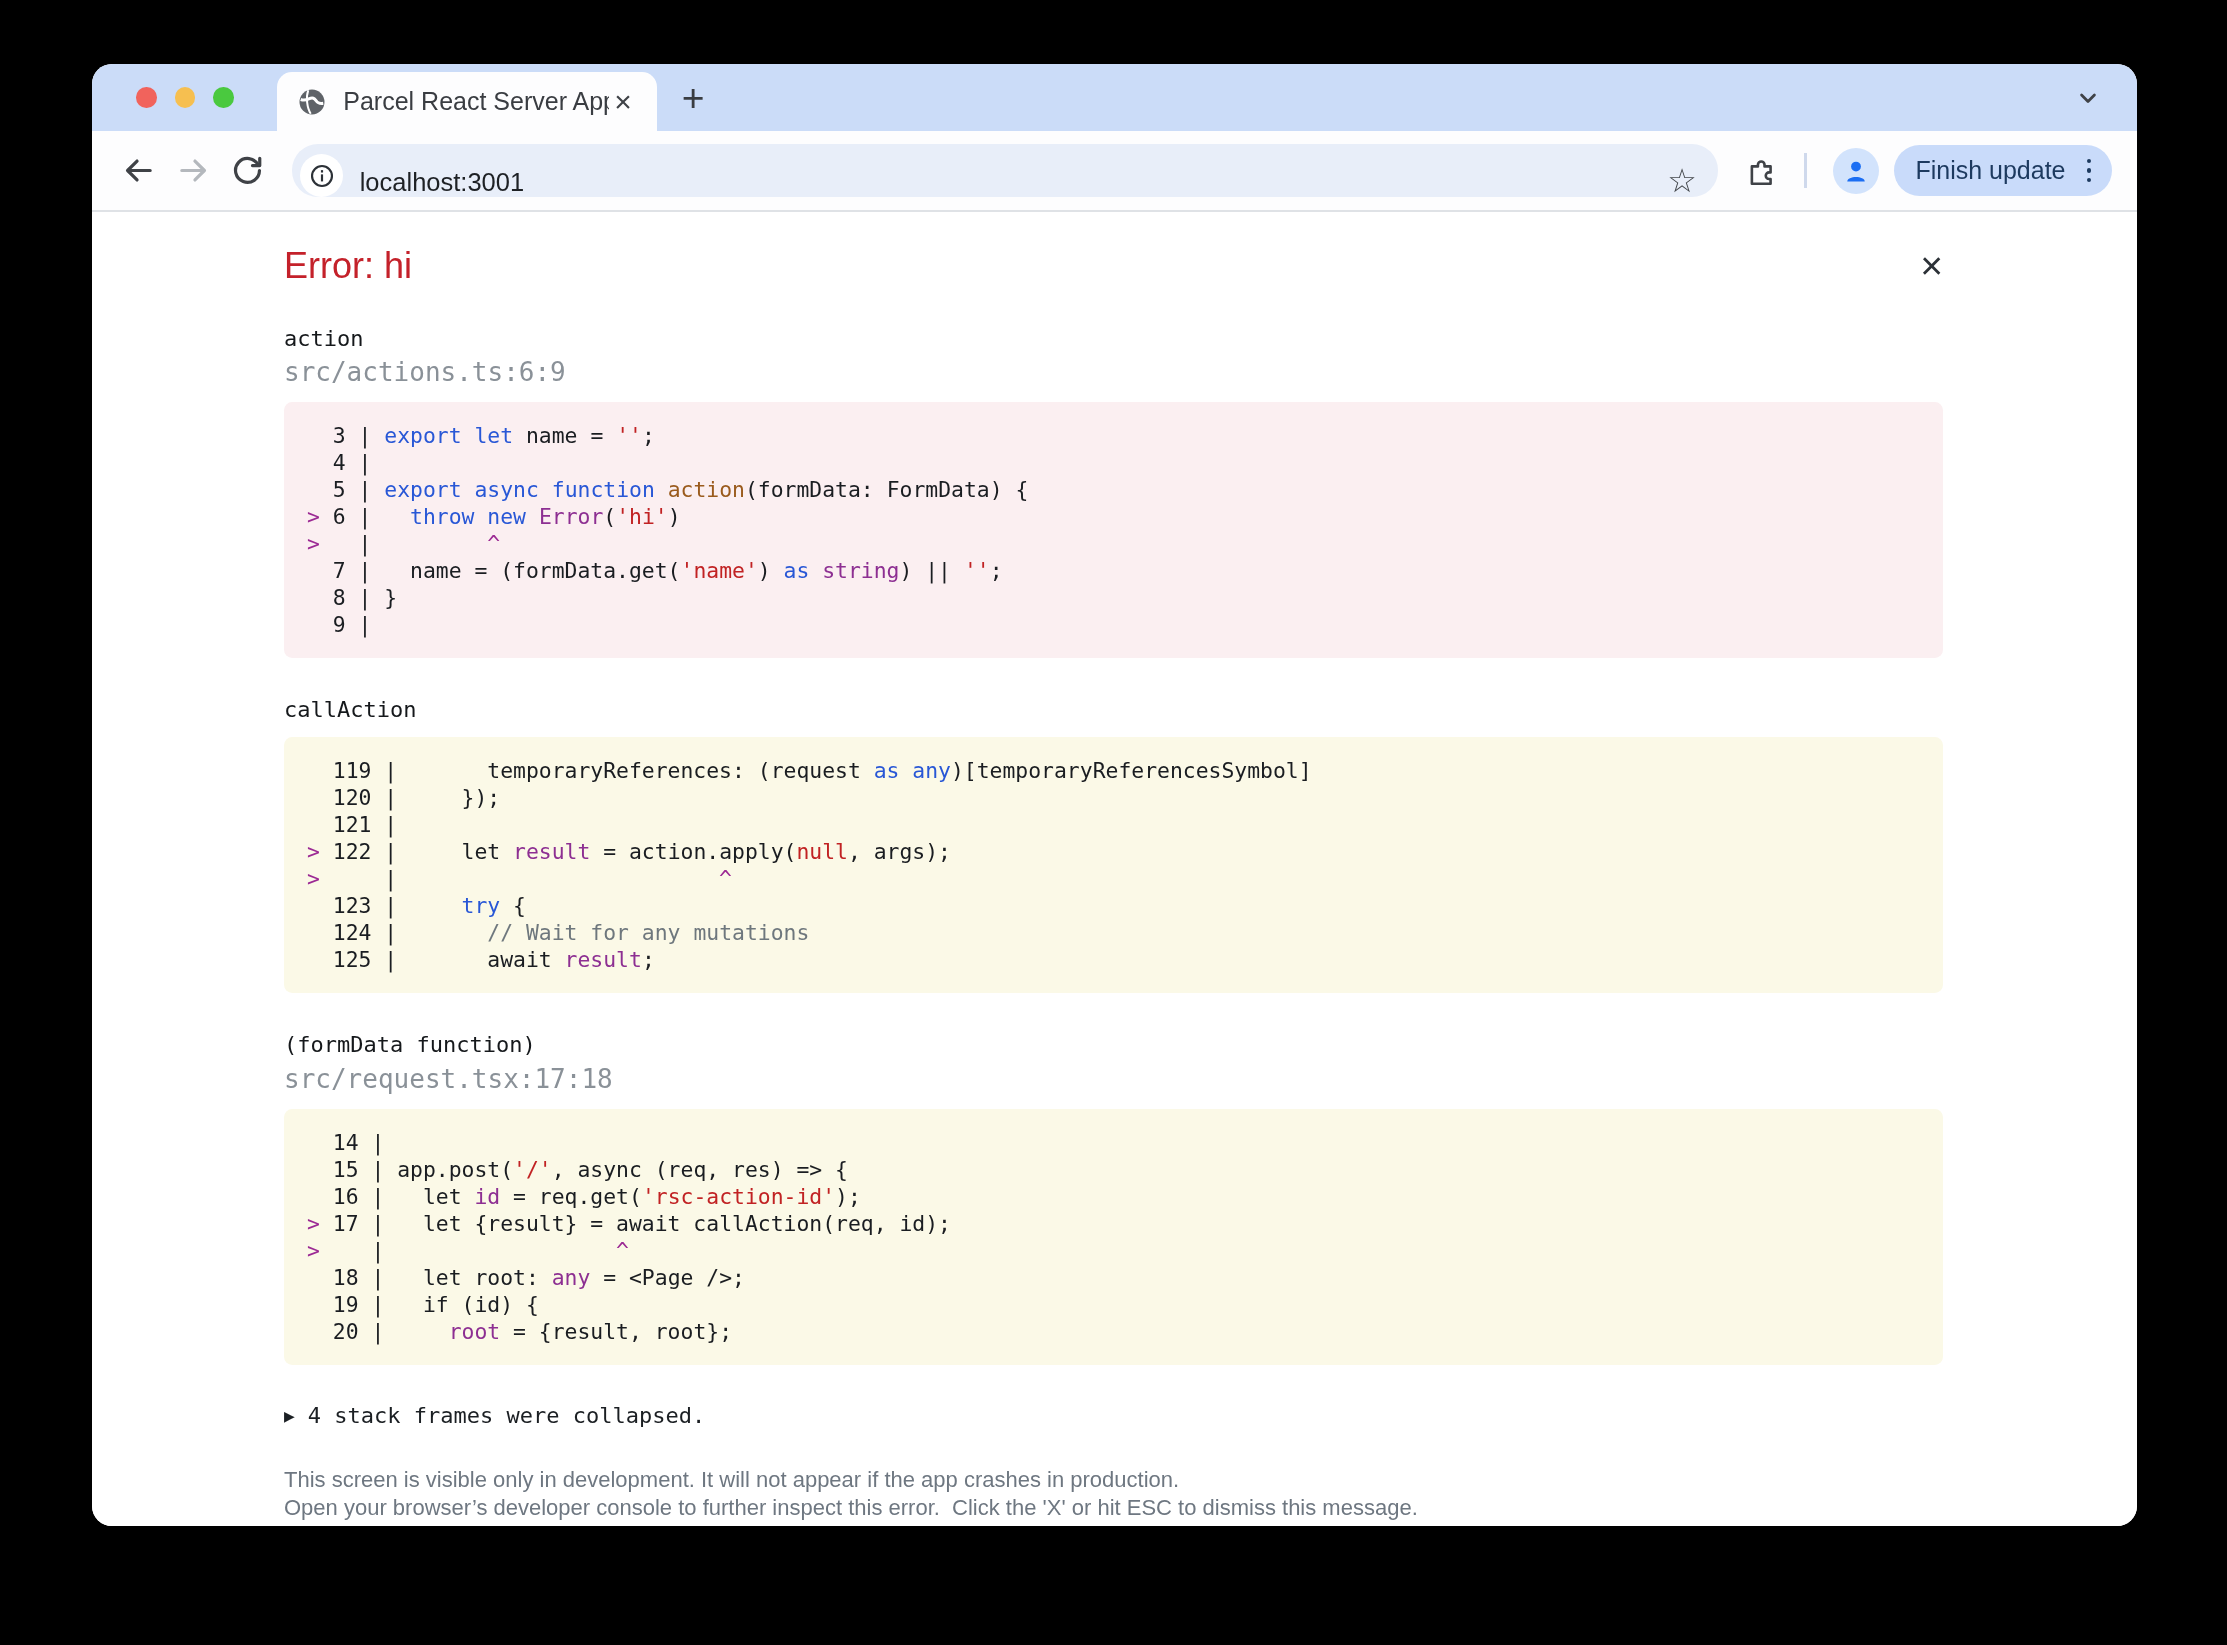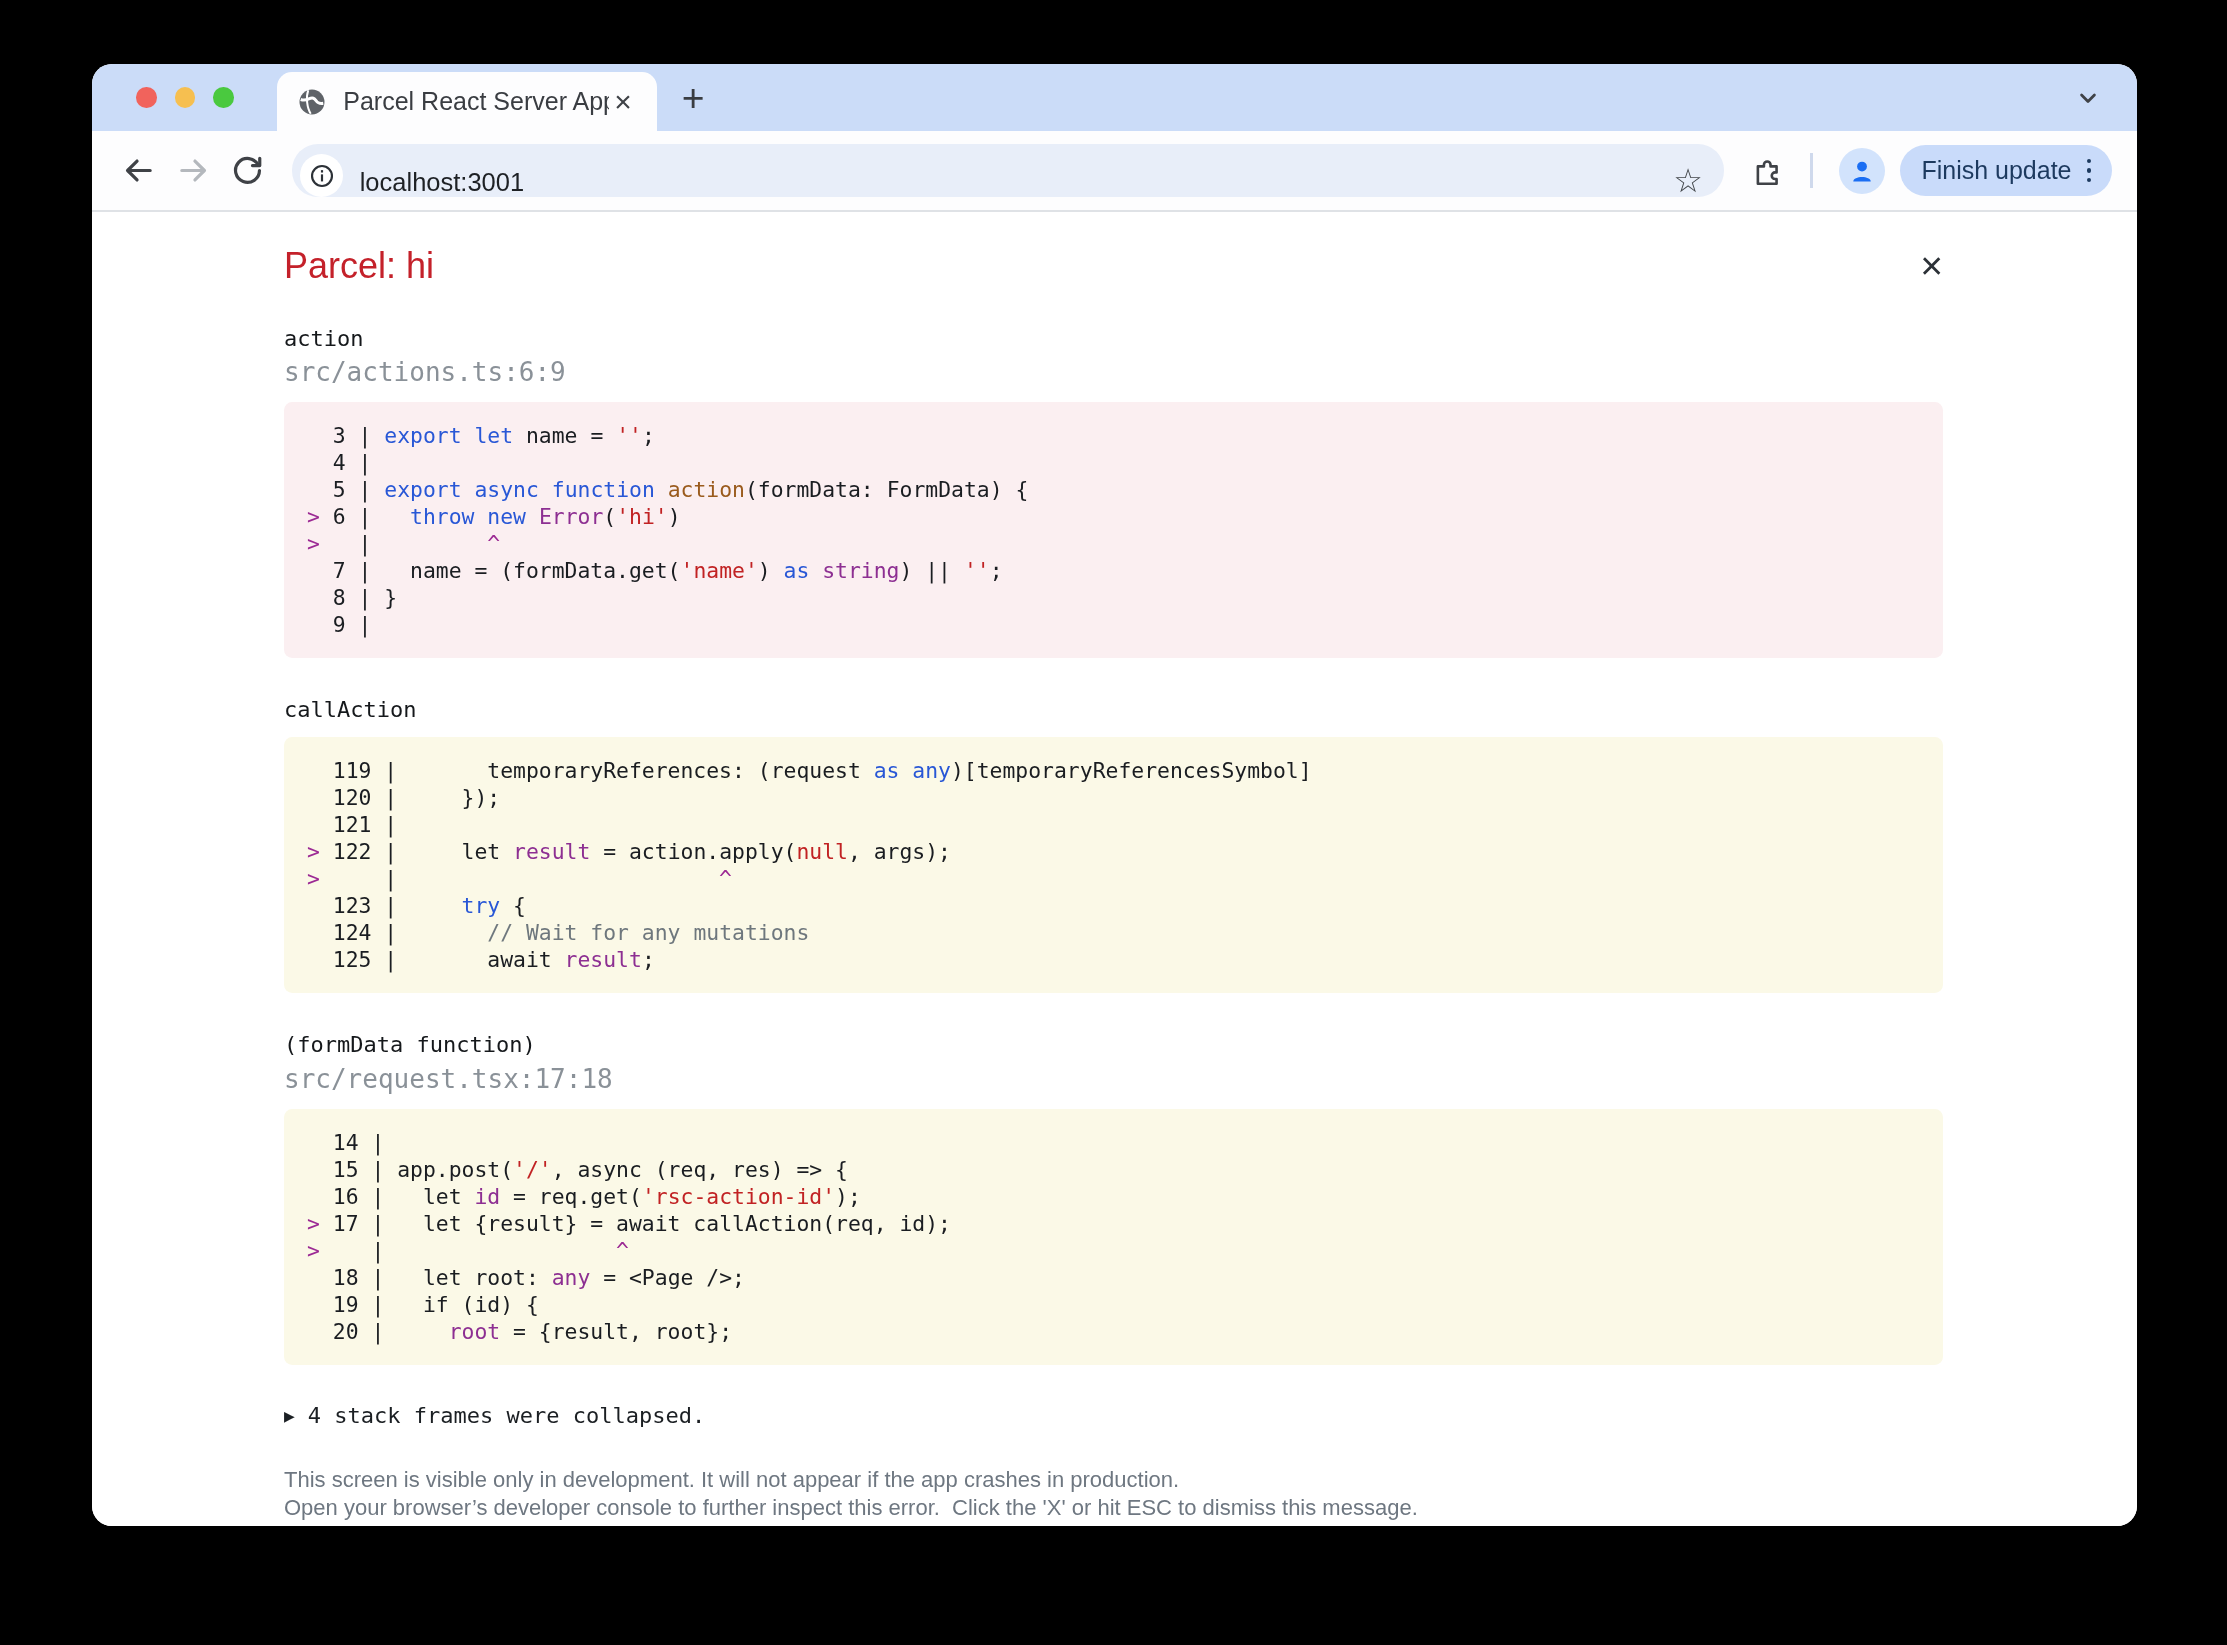--- a/index.html
+++ b/index.html
@@ -33,21 +33,21 @@
             align-items:flex-end; margin:0 11.5px; padding:0 8.2px; }
   .info-circle { width:43px; height:43px; background:#ffffff; border-radius:50%;
                  display:flex; align-items:center; justify-content:center; }
   .url-text { margin-left:16.5px; font-size:25.5px; color:#1e2125; flex:1; }
   .star { font-size:33px; color:#43474b; margin-right:13px; line-height:1; }
   .ext-btn { margin:0 15px; display:flex; align-items:center; }
   .tb-divider { width:2.5px; height:35px; background:#cfd9ec; margin:0 11.5px; }
   .avatar { width:46px; height:46px; border-radius:50%; background:#d2e3fc; margin:0 15px;
             display:flex; align-items:center; justify-content:center; }
   .update-btn { height:51px; border-radius:25.5px; background:var(--accent-blue); display:flex;
-                align-items:center; padding:0 21.4px; gap:15px; }
+                align-items:center; padding:0 21.4px; gap:21px; }
   .update-label { font-size:25px; font-weight:500; color:#1d3a5f; white-space:nowrap; }
   .kebab { display:flex; flex-direction:column; gap:5px; }
   .kebab i { width:4.1px; height:4.1px; border-radius:50%; background:#1d3a5f; display:block; }
 
   .toolbar-divider { height:1.6px; background:#dfe2e6; flex:0 0 auto; }
 
   
   .content { flex:1; background:#ffffff; padding:33px 194px 0 192px; overflow:hidden; }
   .title-row { display:flex; justify-content:space-between; align-items:flex-start; }
   .err-title { font-size:36px; color:var(--error-title); font-weight:400; }
@@ -155,21 +155,21 @@
           <i></i>
           <i></i>
         </span>
     </span>
   </div>
 
   <div class="toolbar-divider"></div>
 
   <div class="content">
     <div class="title-row">
-      <div class="err-title">Parcel: hi</div>
+      <div class="err-title">Error: hi</div>
       <div class="overlay-close">×</div>
     </div>
 
     <div>
         <section class="frame">
           <div class="frame-name">action</div>
           <div class="frame-loc">src/actions.ts:6:9</div>
           <pre class="code code-error"><div><span class="tk-m"> </span><span class="tk-p"> 3 | </span><span class="tk-k">export</span><span class="tk-p"> </span><span class="tk-k">let</span><span class="tk-p"> name = </span><span class="tk-s">''</span><span class="tk-p">;</span></div><div><span class="tk-m"> </span><span class="tk-p"> 4 | </span></div><div><span class="tk-m"> </span><span class="tk-p"> 5 | </span><span class="tk-k">export</span><span class="tk-p"> </span><span class="tk-k">async</span><span class="tk-p"> </span><span class="tk-k">function</span><span class="tk-p"> </span><span class="tk-f">action</span><span class="tk-p">(formData: FormData) {</span></div><div><span class="tk-m">&gt;</span><span class="tk-p"> 6 | </span><span class="tk-p">  </span><span class="tk-k">throw</span><span class="tk-p"> </span><span class="tk-k">new</span><span class="tk-p"> </span><span class="tk-t">Error</span><span class="tk-p">(</span><span class="tk-s">'hi'</span><span class="tk-p">)</span></div><div><span class="tk-m">&gt;</span><span class="tk-p">   | </span><span class="tk-m">        ^</span></div><div><span class="tk-m"> </span><span class="tk-p"> 7 | </span><span class="tk-p">  name = (formData.get(</span><span class="tk-s">'name'</span><span class="tk-p">) </span><span class="tk-k">as</span><span class="tk-p"> </span><span class="tk-t">string</span><span class="tk-p">) || </span><span class="tk-s">''</span><span class="tk-p">;</span></div><div><span class="tk-m"> </span><span class="tk-p"> 8 | </span><span class="tk-p">}</span></div><div><span class="tk-m"> </span><span class="tk-p"> 9 | </span></div></pre>
         </section>
         <section class="frame">

